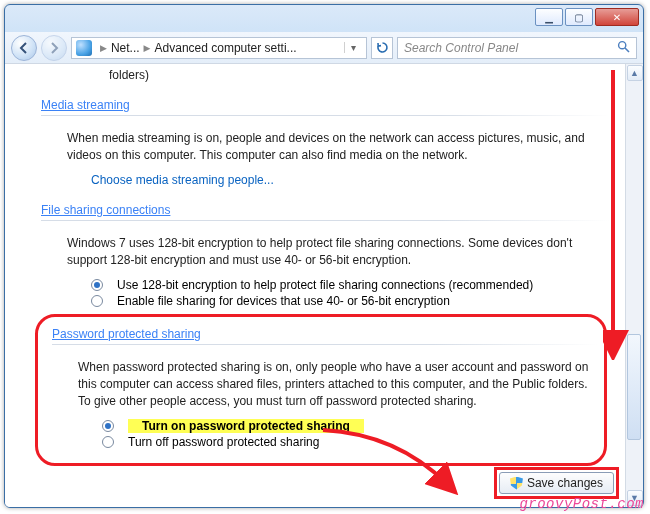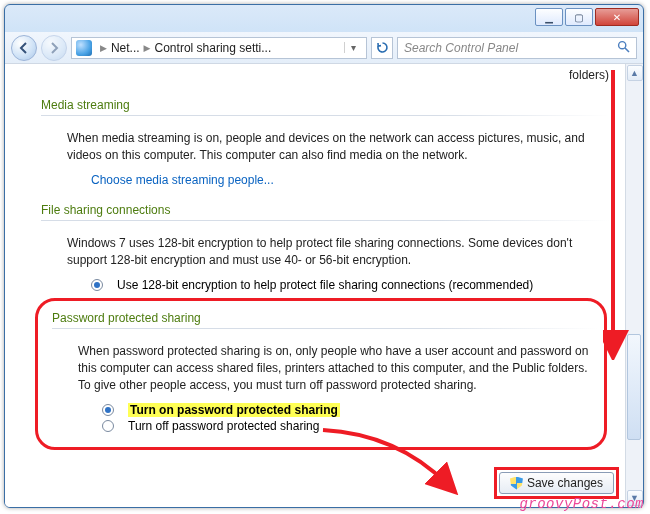--- a/index.html
+++ b/index.html
@@ -148,25 +148,25 @@
     position:absolute;
     left:1px; width:14px;
     top:62%; height:26%;
     background: linear-gradient(#f2f7fd,#cfdff3);
     border:1px solid #b2c6de;
     border-radius:2px;
   }
   .folders-remnant {
     margin-left: 76px;
     color:#222;
-    text-align:right;
   }
   .section-title {
     margin: 16px 0 2px 8px;
-    color:#4d7c0f;
+    color:#3b82f6;
+    text-decoration:underline;
   }
   .section-line {
     height:1px;
     background: linear-gradient(to right, #d6dde7, #d6dde7 70%, transparent);
     margin: 3px 0 10px 8px;
   }
   .body-text {
     margin: 14px 0 8px 34px;
     line-height: 1.45;
     max-width: 540px;
@@ -183,21 +183,21 @@
     align-items: center;
     gap: 14px;
   }
   .radio {
     width:12px;height:12px;border:1px solid #7a8aa0;border-radius:50%;
     background:#fff;display:inline-flex;align-items:center;justify-content:center;
   }
   .radio.checked::after {
     content:"";width:6px;height:6px;background:#2f72c5;border-radius:50%;
   }
-  .highlight { background: #ffff55; font-weight:bold; padding: 0 2px; }
+  .highlight { background: #ffff55; font-weight:bold; padding: 0 14px; }
   
   .callout {
     border: 3px solid #ee1c25;
     border-radius: 20px;
     padding: 6px 6px 12px 6px;
     margin: 6px 2px 4px 2px;
   }
   
   .footer {
     position:absolute;
@@ -263,21 +263,21 @@
     <div class="navarrow fwd">
       <svg width="12" height="12" viewBox="0 0 12 12">
           <path d="M4 1 L9 6 L4 11" fill="none" stroke="#35527a" stroke-width="2"></path>
         </svg>
     </div>
     <div class="crumbwrap">
       <span class="crumb-icon"></span>
       <span class="sep">▶</span>
       <span>Net...</span>
       <span class="sep">▶</span>
-      <span>Control sharing setti...</span>
+      <span>Advanced computer setti...</span>
       <span class="dd">▾</span>
     </div>
     <div class="refresh">
       <svg width="13" height="13" viewBox="0 0 13 13">
         <path d="M6.5 2 A4.5 4.5 0 1 1 2.2 5" fill="none" stroke="#2a6db1" stroke-width="1.6"></path>
         <path d="M2 2 L2.2 5 L5 4.6" fill="none" stroke="#2a6db1" stroke-width="1.6"></path>
       </svg>
     </div>
     <div class="searchbox">
       <span>Search Control Panel</span>
@@ -301,20 +301,24 @@
       <div class="body-text">When media streaming is on, people and devices on the network can access pictures, music, and videos on this computer. This computer can also find media on the network.</div>
       <div class="link">Choose media streaming people...</div>
 
       
       <div class="section-title">File sharing connections</div>
       <div class="section-line"></div>
       <div class="body-text">Windows 7 uses 128-bit encryption to help protect file sharing connections. Some devices don't support 128-bit encryption and must use 40- or 56-bit encryption.</div>
       <div class="radio-row">
         <span class="radio checked"></span>
         <span>Use 128-bit encryption to help protect file sharing connections (recommended)</span>
+      </div>
+      <div class="radio-row">
+        <span class="radio"></span>
+        <span>Enable file sharing for devices that use 40- or 56-bit encryption</span>
       </div>
 
       
       <div class="callout">
         <div class="section-title" style="margin-top:4px">Password protected sharing</div>
         <div class="section-line"></div>
         <div class="body-text">When password protected sharing is on, only people who have a user account and password on this computer can access shared files, printers attached to this computer, and the Public folders. To give other people access, you must turn off password protected sharing.</div>
         <div class="radio-row">
           <span class="radio checked"></span>
           <span class="highlight">Turn on password protected sharing</span>

